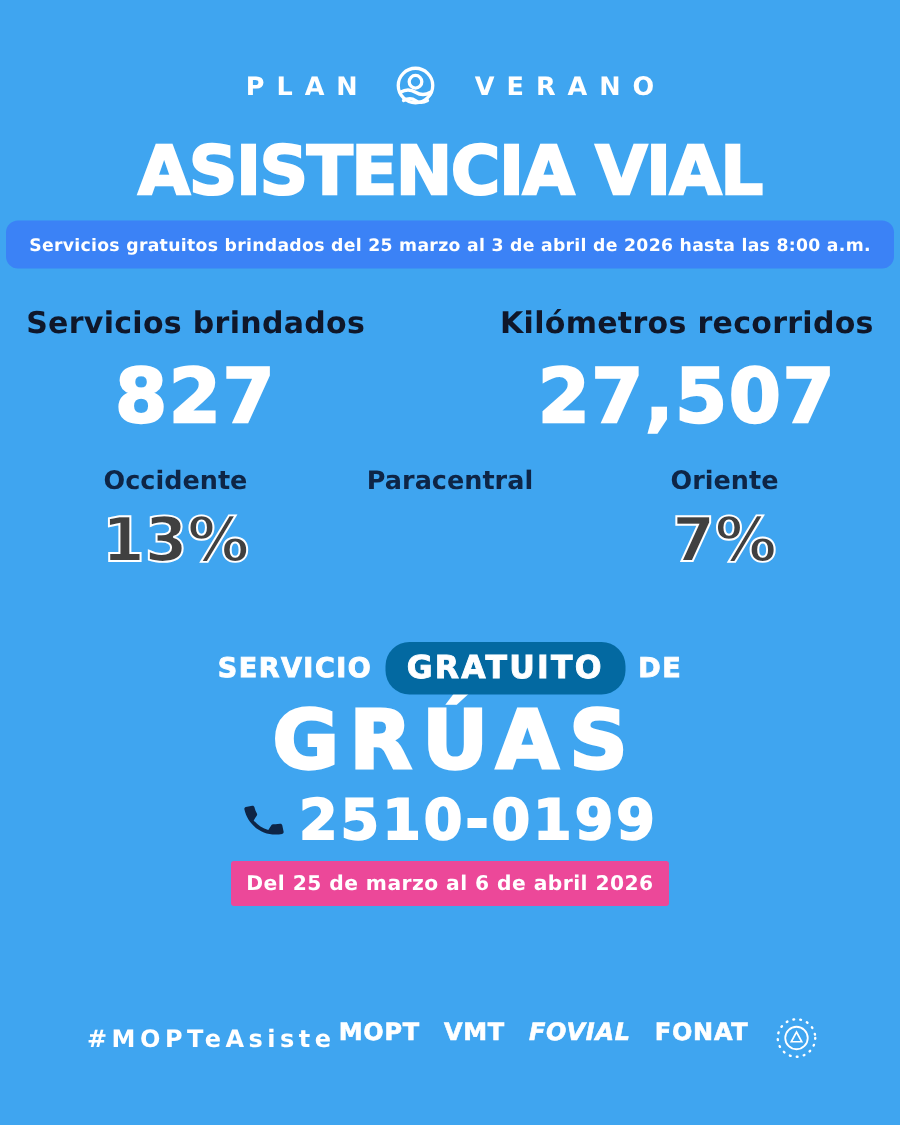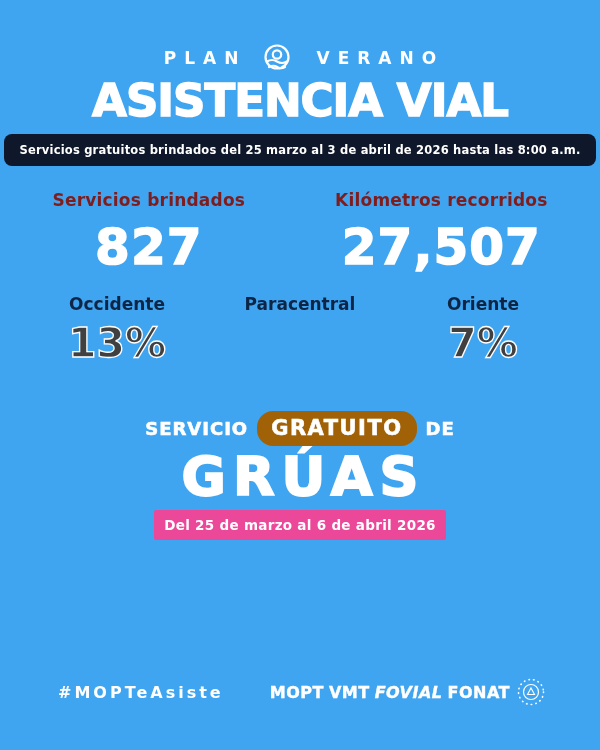--- a/index.html
+++ b/index.html
@@ -22,46 +22,46 @@
     display: flex; align-items: center; justify-content: center;
     gap: 10px;
   }
   .brand-word {
     font-size: 17px; font-weight: 700; color: #fff;
     letter-spacing: 8px; text-indent: 8px;
   }
   .brand-icon { display: inline-flex; }
   
   .title {
-    margin-top: 3px;
+    margin-top: 16px;
     font-size: 45px; font-weight: 800; color: #fff;
     letter-spacing: -1px;
     -webkit-text-stroke: 1.5px #fff;
     line-height: 1.05;
   }
   
   .banner {
     margin: 10px auto 0 auto;
     display: inline-block;
-    background: #0f172a;
+    background: #3b82f6;
     color: #fff;
     font-size: 11.5px; font-weight: 700;
     letter-spacing: 0.2px;
     padding: 9px 15px;
     border-radius: 8px;
     white-space: nowrap;
   }
   
   .stats-row {
     margin-top: 24px;
     display: flex; justify-content: center; gap: 90px;
   }
   .stat { text-align: center; }
   .stat-label {
-    font-size: 17px; font-weight: 700; color: #7f1d1d;
+    font-size: 20px; font-weight: 700; color: #0f172a;
     letter-spacing: 0.2px;
   }
   .stat-value {
     margin-top: 8px;
     font-size: 50px; font-weight: 800; color: #fff;
     -webkit-text-stroke: 1.5px #fff;
     letter-spacing: 1px;
   }
   
   .zone-badge {
@@ -94,21 +94,21 @@
     display: flex; align-items: center; justify-content: center;
     gap: 9px;
   }
   .tow-word {
     font-size: 18px; font-weight: 800; color: #fff;
     letter-spacing: 1px;
     -webkit-text-stroke: 0.6px #fff;
   }
   .tow-pill {
     position: relative;
-    background: #a16207; color: #fff;
+    background: #0369a1; color: #fff;
     font-size: 21px; font-weight: 800;
     letter-spacing: 1.5px;
     padding: 5px 14px 6px 14px;
     border-radius: 16px;
     -webkit-text-stroke: 0.6px #fff;
   }
   .tow-pill::after {
     content: "";
     position: absolute;
     left: 16px; bottom: -4px;
@@ -150,21 +150,21 @@
     position: absolute;
     left: 0; right: 0; bottom: 32px;
     display: flex; align-items: center; justify-content: space-between;
     padding: 0 55px 0 58px;
   }
   .hashtag {
     font-size: 16px; font-weight: 700; color: #fff;
     letter-spacing: 3px;
   }
   .logos {
-    display: flex; align-items: center; gap: 5px;
+    display: flex; align-items: flex-start; gap: 16px;
   }
   .logo-text {
     font-size: 16px; font-weight: 800; color: #fff;
     letter-spacing: 0.5px;
     -webkit-text-stroke: 0.4px #fff;
   }
   .logo-italic { font-style: italic; }
   .seal { display: inline-flex; margin-left: 2px; }
 </style>
 </head>
@@ -215,20 +215,28 @@
       <div class="zone-value">7%</div>
     </div>
   </div>
 
   <div class="tow-line1">
     <span class="tow-word">SERVICIO</span>
     <span class="tow-pill">GRATUITO</span>
     <span class="tow-word">DE</span>
   </div>
   <div class="tow-headline">GRÚAS</div>
+  <div class="phone-row">
+    <span class="phone-icon">
+      <svg width="30" height="30" viewBox="0 0 24 24">
+        <path fill="#0E2546" d="M6.62 10.79c1.44 2.83 3.76 5.14 6.59 6.59l2.2-2.2c.27-.27.67-.36 1.02-.24 1.12.37 2.33.57 3.57.57.55 0 1 .45 1 1V20c0 .55-.45 1-1 1-9.39 0-17-7.61-17-17 0-.55.45-1 1-1h3.5c.55 0 1 .45 1 1 0 1.25.2 2.45.57 3.57.11.35.03.74-.25 1.02l-2.2 2.2z"></path>
+      </svg>
+    </span>
+    <span class="phone-number">2510-0199</span>
+  </div>
   <div>
     <div class="dates-badge">Del 25 de marzo al 6 de abril 2026</div>
   </div>
 
   <div class="footer">
     <span class="hashtag">#MOPTeAsiste</span>
     <div class="logos">
       <span class="logo-text">MOPT</span>
       <span class="logo-text">VMT</span>
       <span class="logo-text logo-italic">FOVIAL</span>

